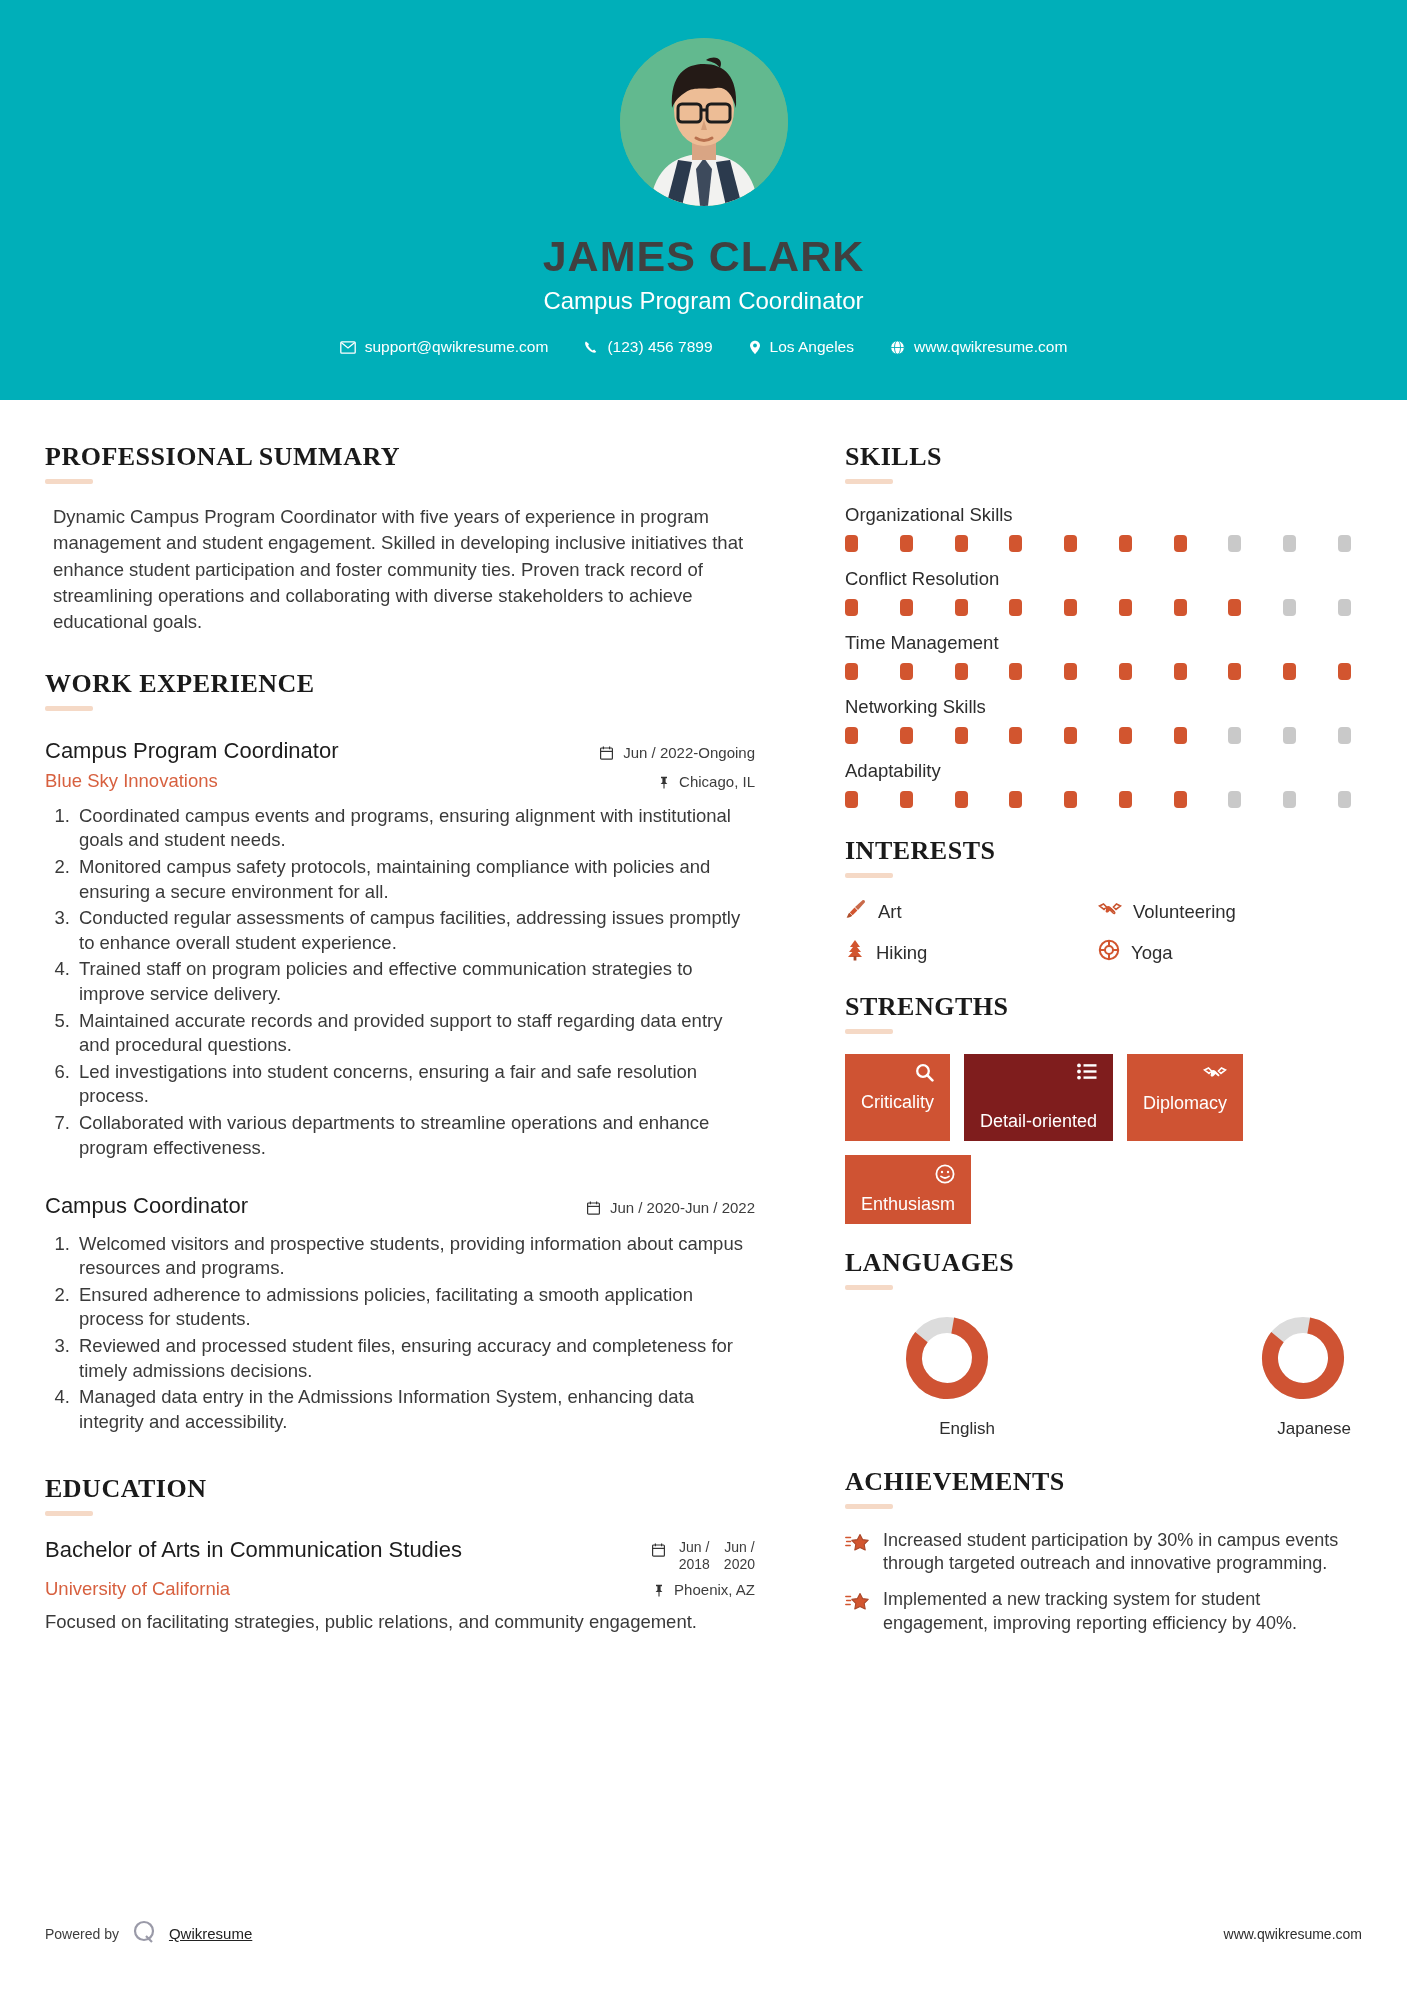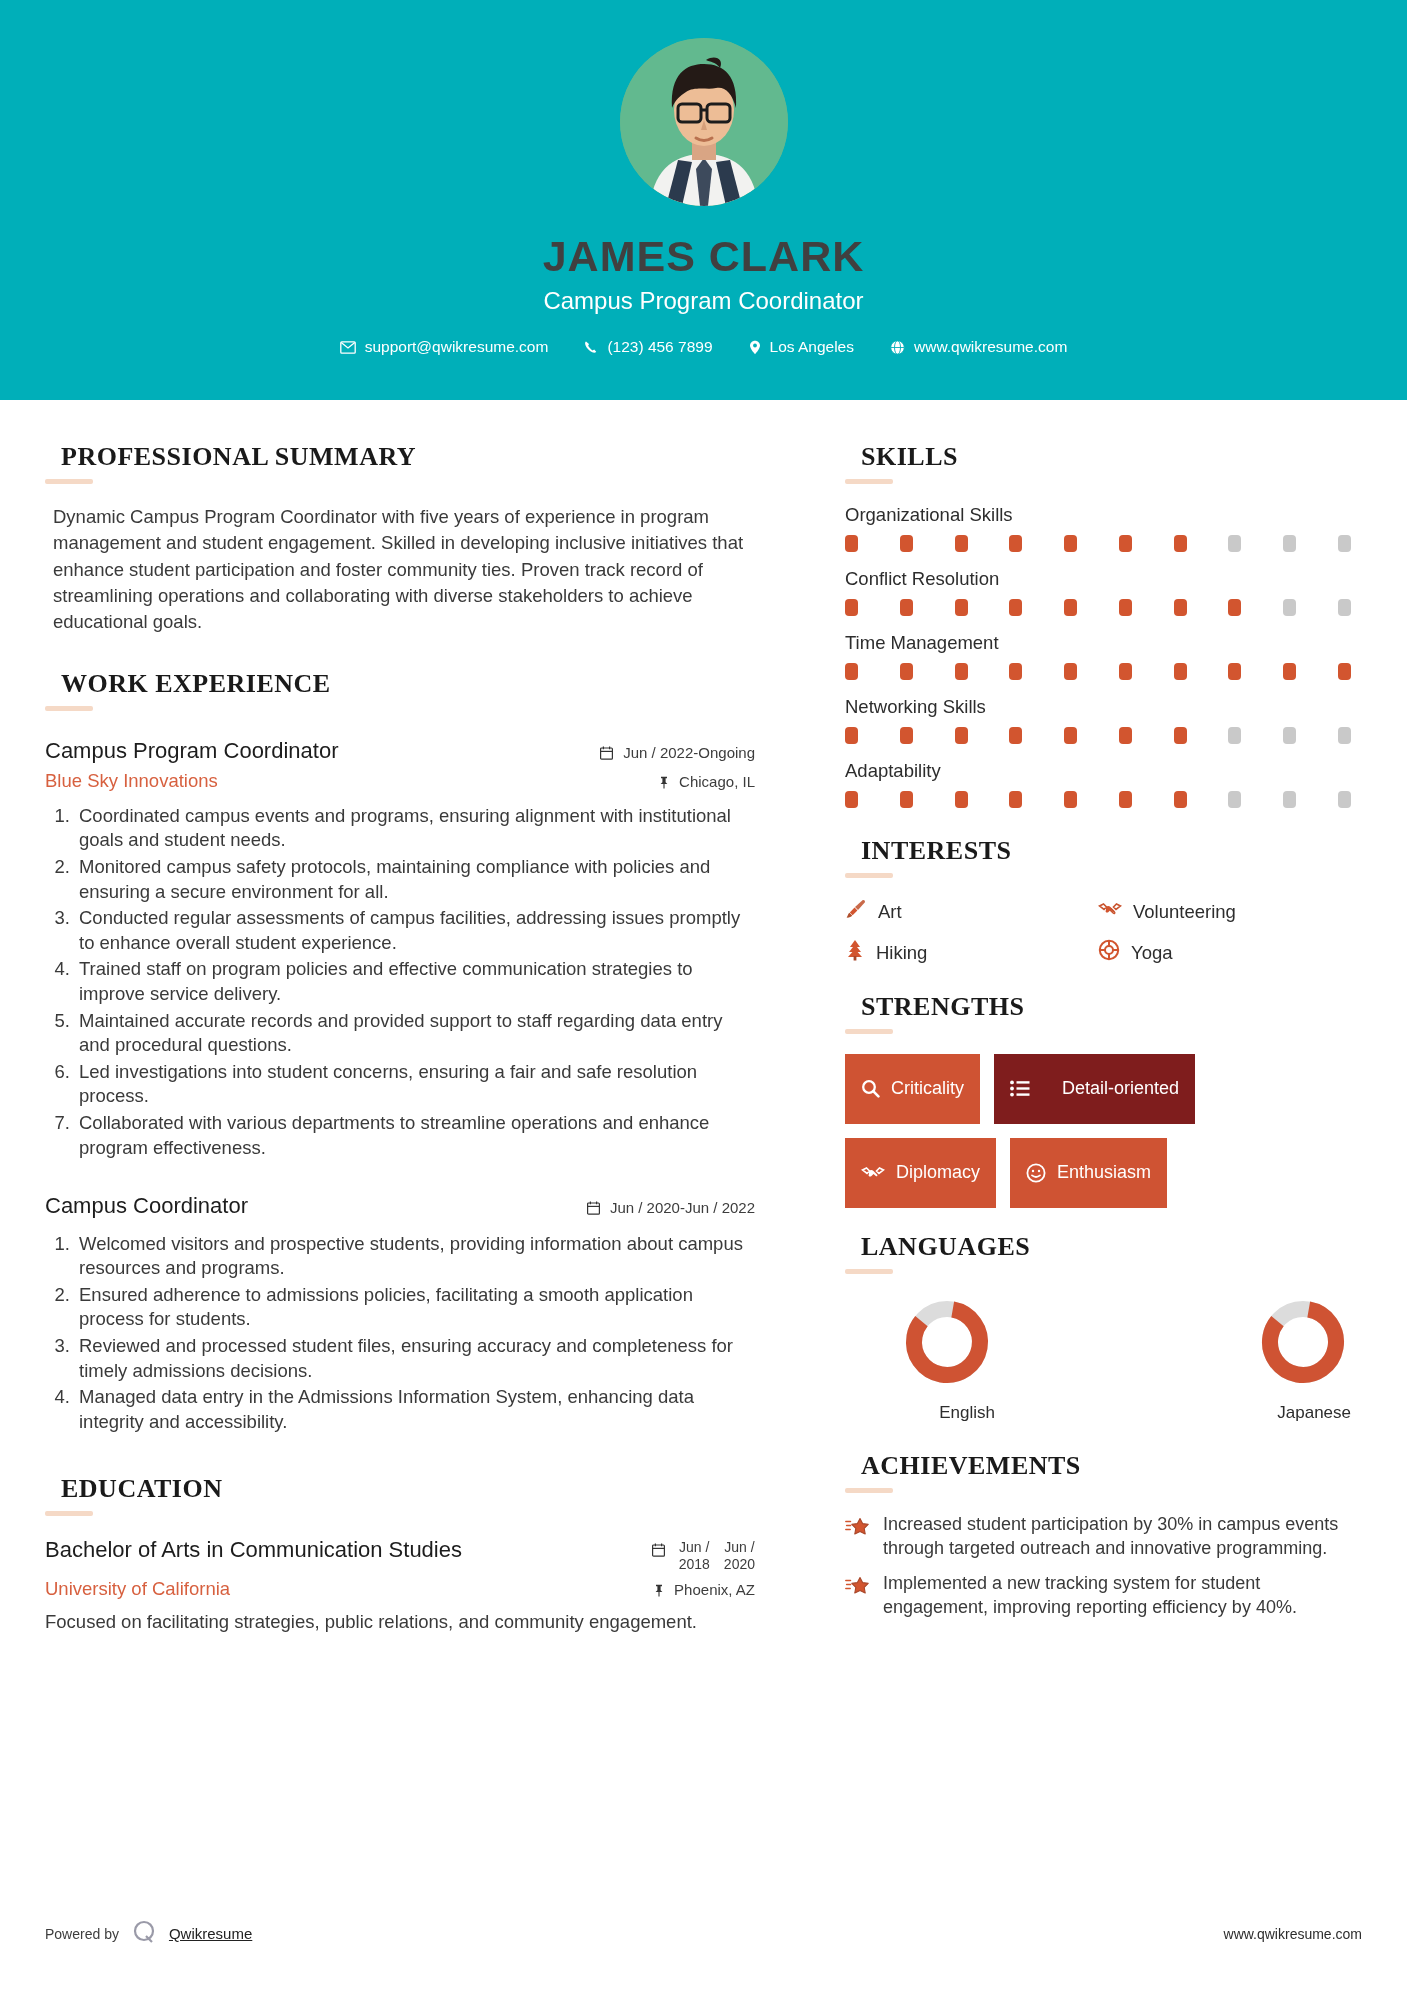--- a/index.html
+++ b/index.html
@@ -63,21 +63,21 @@
   }
   .col-left { width:800px; padding:42px 45px 0 45px; box-sizing:border-box; }
   .col-right { width:607px; padding:42px 56px 0 45px; box-sizing:border-box; }
 
   .sec-title {
     font-family:"Liberation Serif", serif;
     font-weight:bold;
     font-size:26px;
     letter-spacing:0.5px;
     color:#1a1a1a;
-    margin:0 0 7px 16px;
+    margin:0 0 7px 0;
     text-transform:uppercase;
   }
   .sec-rule { width:48px; height:5px; background:#f5d9c6; border-radius:2px; margin-bottom:20px; }
 
   .summary-text {
     font-size:18.5px; line-height:1.42; color:#3a3a3a; margin:8px;
   }
 
   
   .job { margin-top:26px; }
@@ -107,22 +107,23 @@
   .dot.on { background:#d2552f; }
 
   
   .interests-grid { display:grid; grid-template-columns:1fr 1fr; row-gap:14px; margin-bottom:6px; }
   .interest { display:flex; align-items:center; gap:11px; font-size:18.5px; color:#2d2d2d; }
 
   
   .strength-wrap { display:flex; flex-wrap:wrap; gap:14px; margin-bottom:10px; }
   .strength {
     background:#cf5333; color:#ffffff; font-size:18px;
-    padding:25px 16px; display:flex; align-items:center; gap:11px;
+    padding:9px 16px; display:flex; align-items:flex-end; gap:11px;
     line-height:1.1;
+    flex-direction:column;
   }
 
   
   .lang-wrap { display:flex; justify-content:space-between; margin-bottom:6px; }
   .lang { text-align:right; width:150px; }
   .lang-label { font-size:17px; color:#2d2d2d; margin-top:9px; }
 
   
   .ach { display:flex; gap:12px; margin-bottom:12px; align-items:flex-start; }
   .ach-text { font-size:18px; line-height:1.32; color:#3a3a3a; }

